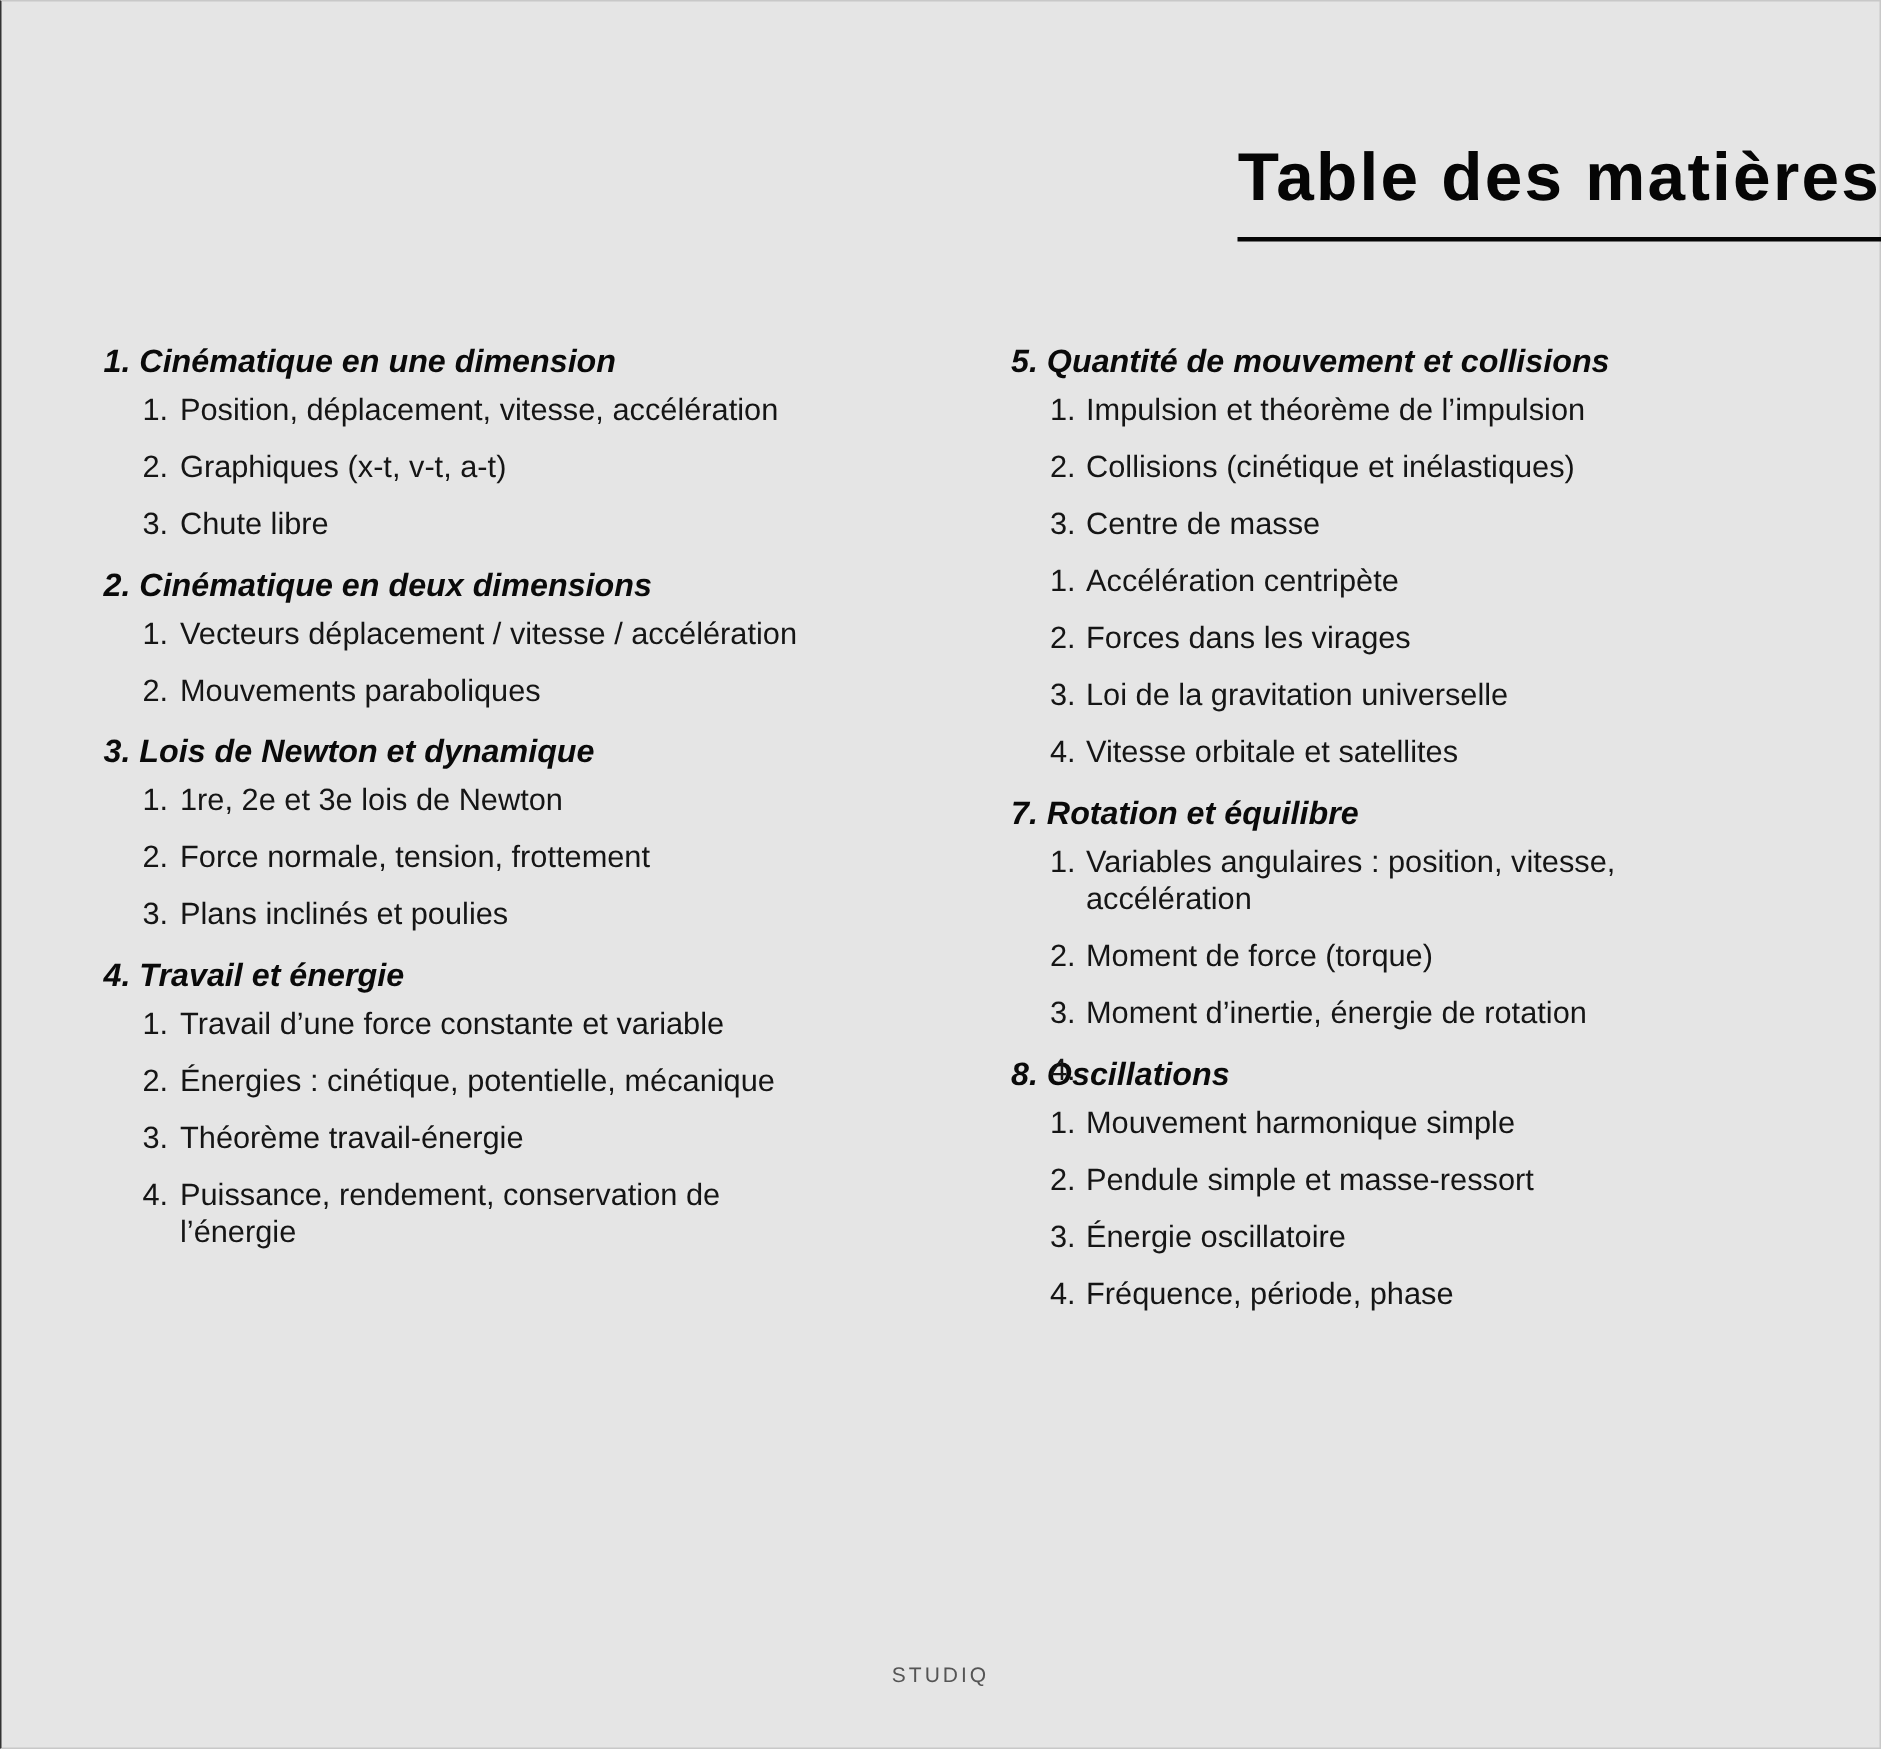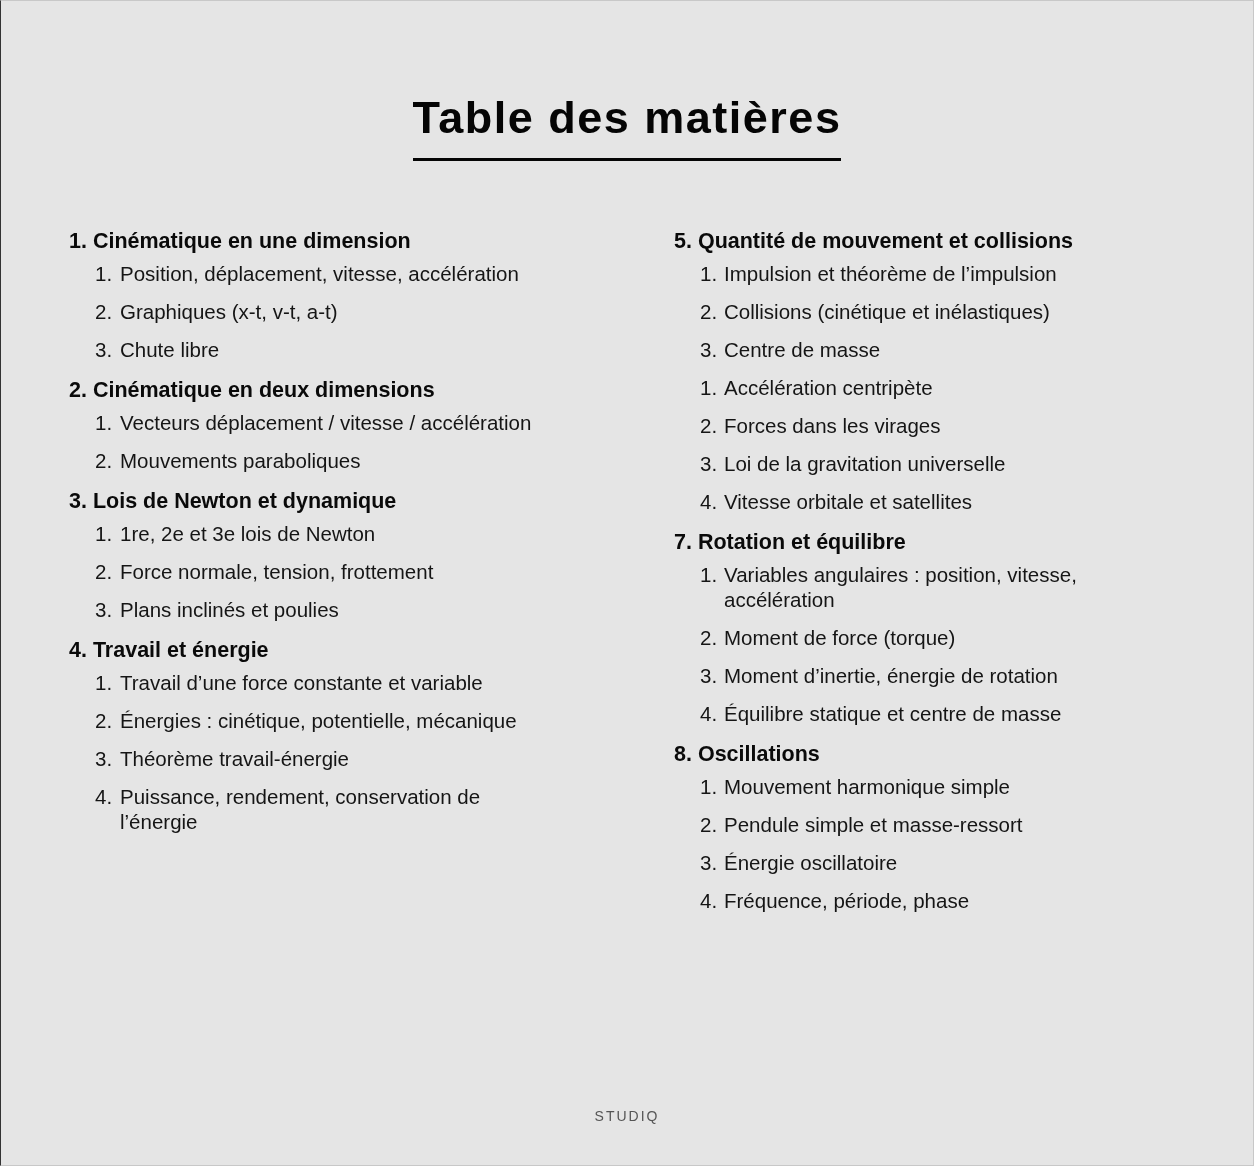--- a/index.html
+++ b/index.html
@@ -15,21 +15,21 @@
     position: absolute; left: 0; top: 0;
     width: 1254px; height: 1166px;
     box-sizing: border-box;
     border-left: 1px solid #333;
     border-top: 1px solid #c8c8c8;
     border-right: 1px solid #c8c8c8;
     border-bottom: 1px solid #c8c8c8;
   }
   .title-wrap {
     position: absolute; left: 0; right: 0; top: 92px;
-    text-align: center;
+    text-align: right;
   }
   .title {
     display: inline-block;
     font-size: 45px; font-weight: bold;
     letter-spacing: 1.5px;
     color: #050505;
     padding-bottom: 14px;
     border-bottom: 3px solid #050505;
     line-height: 52px;
   }
@@ -37,20 +37,21 @@
     position: absolute; top: 226px;
   }
   .col.left { left: 69px; width: 520px; }
   .col.right { left: 674px; width: 520px; }
   .section { margin-bottom: 9px; }
   .section-title {
     font-size: 21.5px; font-weight: bold;
     line-height: 30px;
     margin: 0 0 5px 0;
     color: #0a0a0a;
+    font-style: italic;
   }
   .sub { list-style: none; margin: 0; padding: 0; }
   .sub li {
     position: relative;
     font-size: 20.5px;
     line-height: 25px;
     padding-left: 51px;
     margin-bottom: 13px;
     color: #151515;
   }
@@ -126,21 +127,21 @@
       <li><span class="num">3.</span><span>Loi de la gravitation universelle</span></li>
       <li><span class="num">4.</span><span>Vitesse orbitale et satellites</span></li>
     </ul>
   </div>
   <div class="section">
     <div class="section-title">7. Rotation et équilibre</div>
     <ul class="sub" style="width:440px">
       <li><span class="num">1.</span><span>Variables angulaires : position, vitesse, accélération</span></li>
       <li><span class="num">2.</span><span>Moment de force (torque)</span></li>
       <li><span class="num">3.</span><span>Moment d’inertie, énergie de rotation</span></li>
-      <li><span class="num">4.</span><span>Équilibre statique et centre de masse</span></li>
+      <li><span class="num">4.</span></li>
     </ul>
   </div>
   <div class="section">
     <div class="section-title">8. Oscillations</div>
     <ul class="sub">
       <li><span class="num">1.</span><span>Mouvement harmonique simple</span></li>
       <li><span class="num">2.</span><span>Pendule simple et masse-ressort</span></li>
       <li><span class="num">3.</span><span>Énergie oscillatoire</span></li>
       <li><span class="num">4.</span><span>Fréquence, période, phase</span></li>
     </ul>

